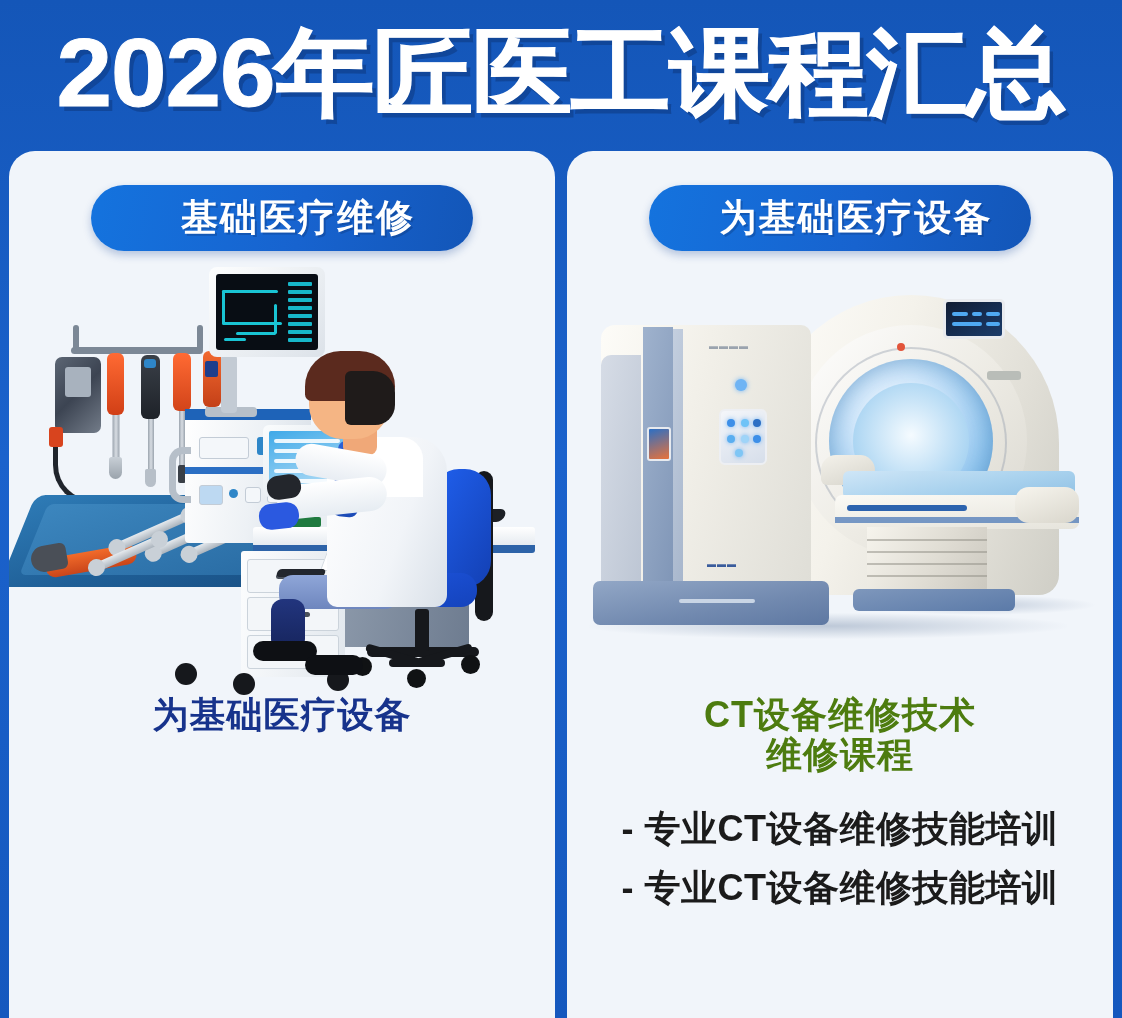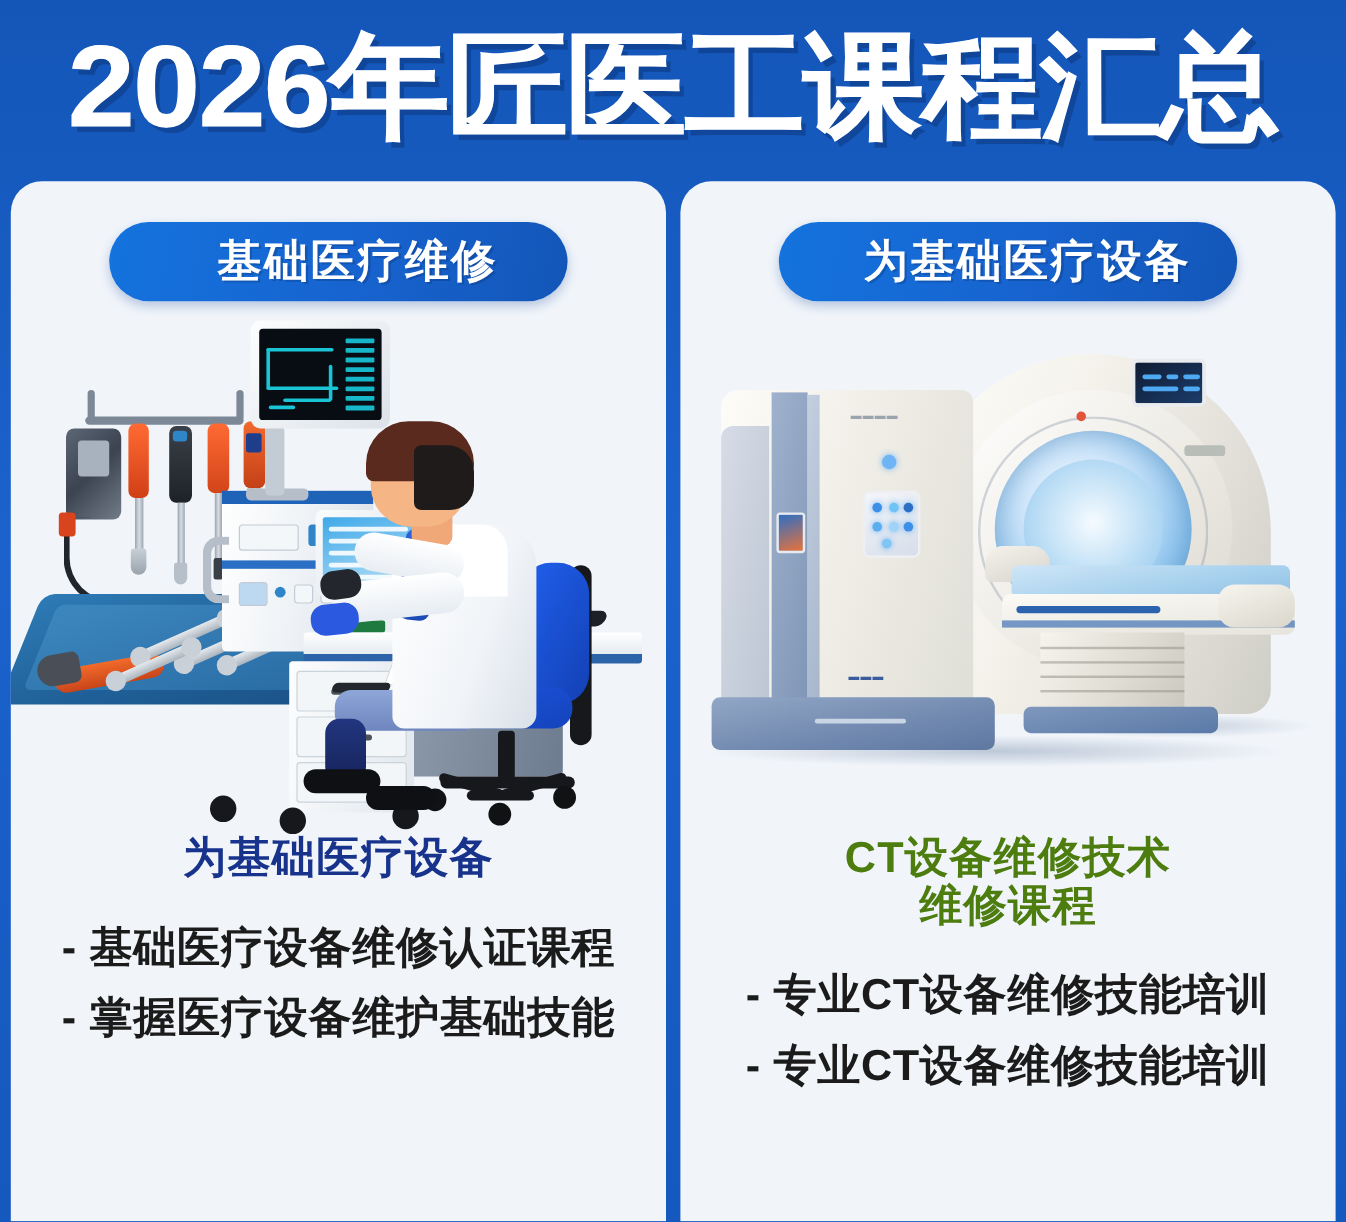--- a/index.html
+++ b/index.html
@@ -506,24 +506,20 @@
           <div class="p-glove-dk" style="left:258px; top:216px; transform:rotate(-8deg);"></div>
           <div class="p-glove" style="left:250px; top:244px; transform:rotate(-6deg);"></div>
 
         </div>
       </div>
 
       <div class="heading">
         <span class="ln">为基础医疗设备</span>
       </div>
 
-      <div class="bullets">
-        <div class="bullet">- 基础医疗设备维修认证课程</div>
-        <div class="bullet">- 掌握医疗设备维护基础技能</div>
-      </div>
     </div>
 
     <div class="card card-right">
 
       <div class="badge">
         <span class="badge-text">为基础医疗设备</span>
       </div>
 
       <div class="illus">
         <div class="scene">

